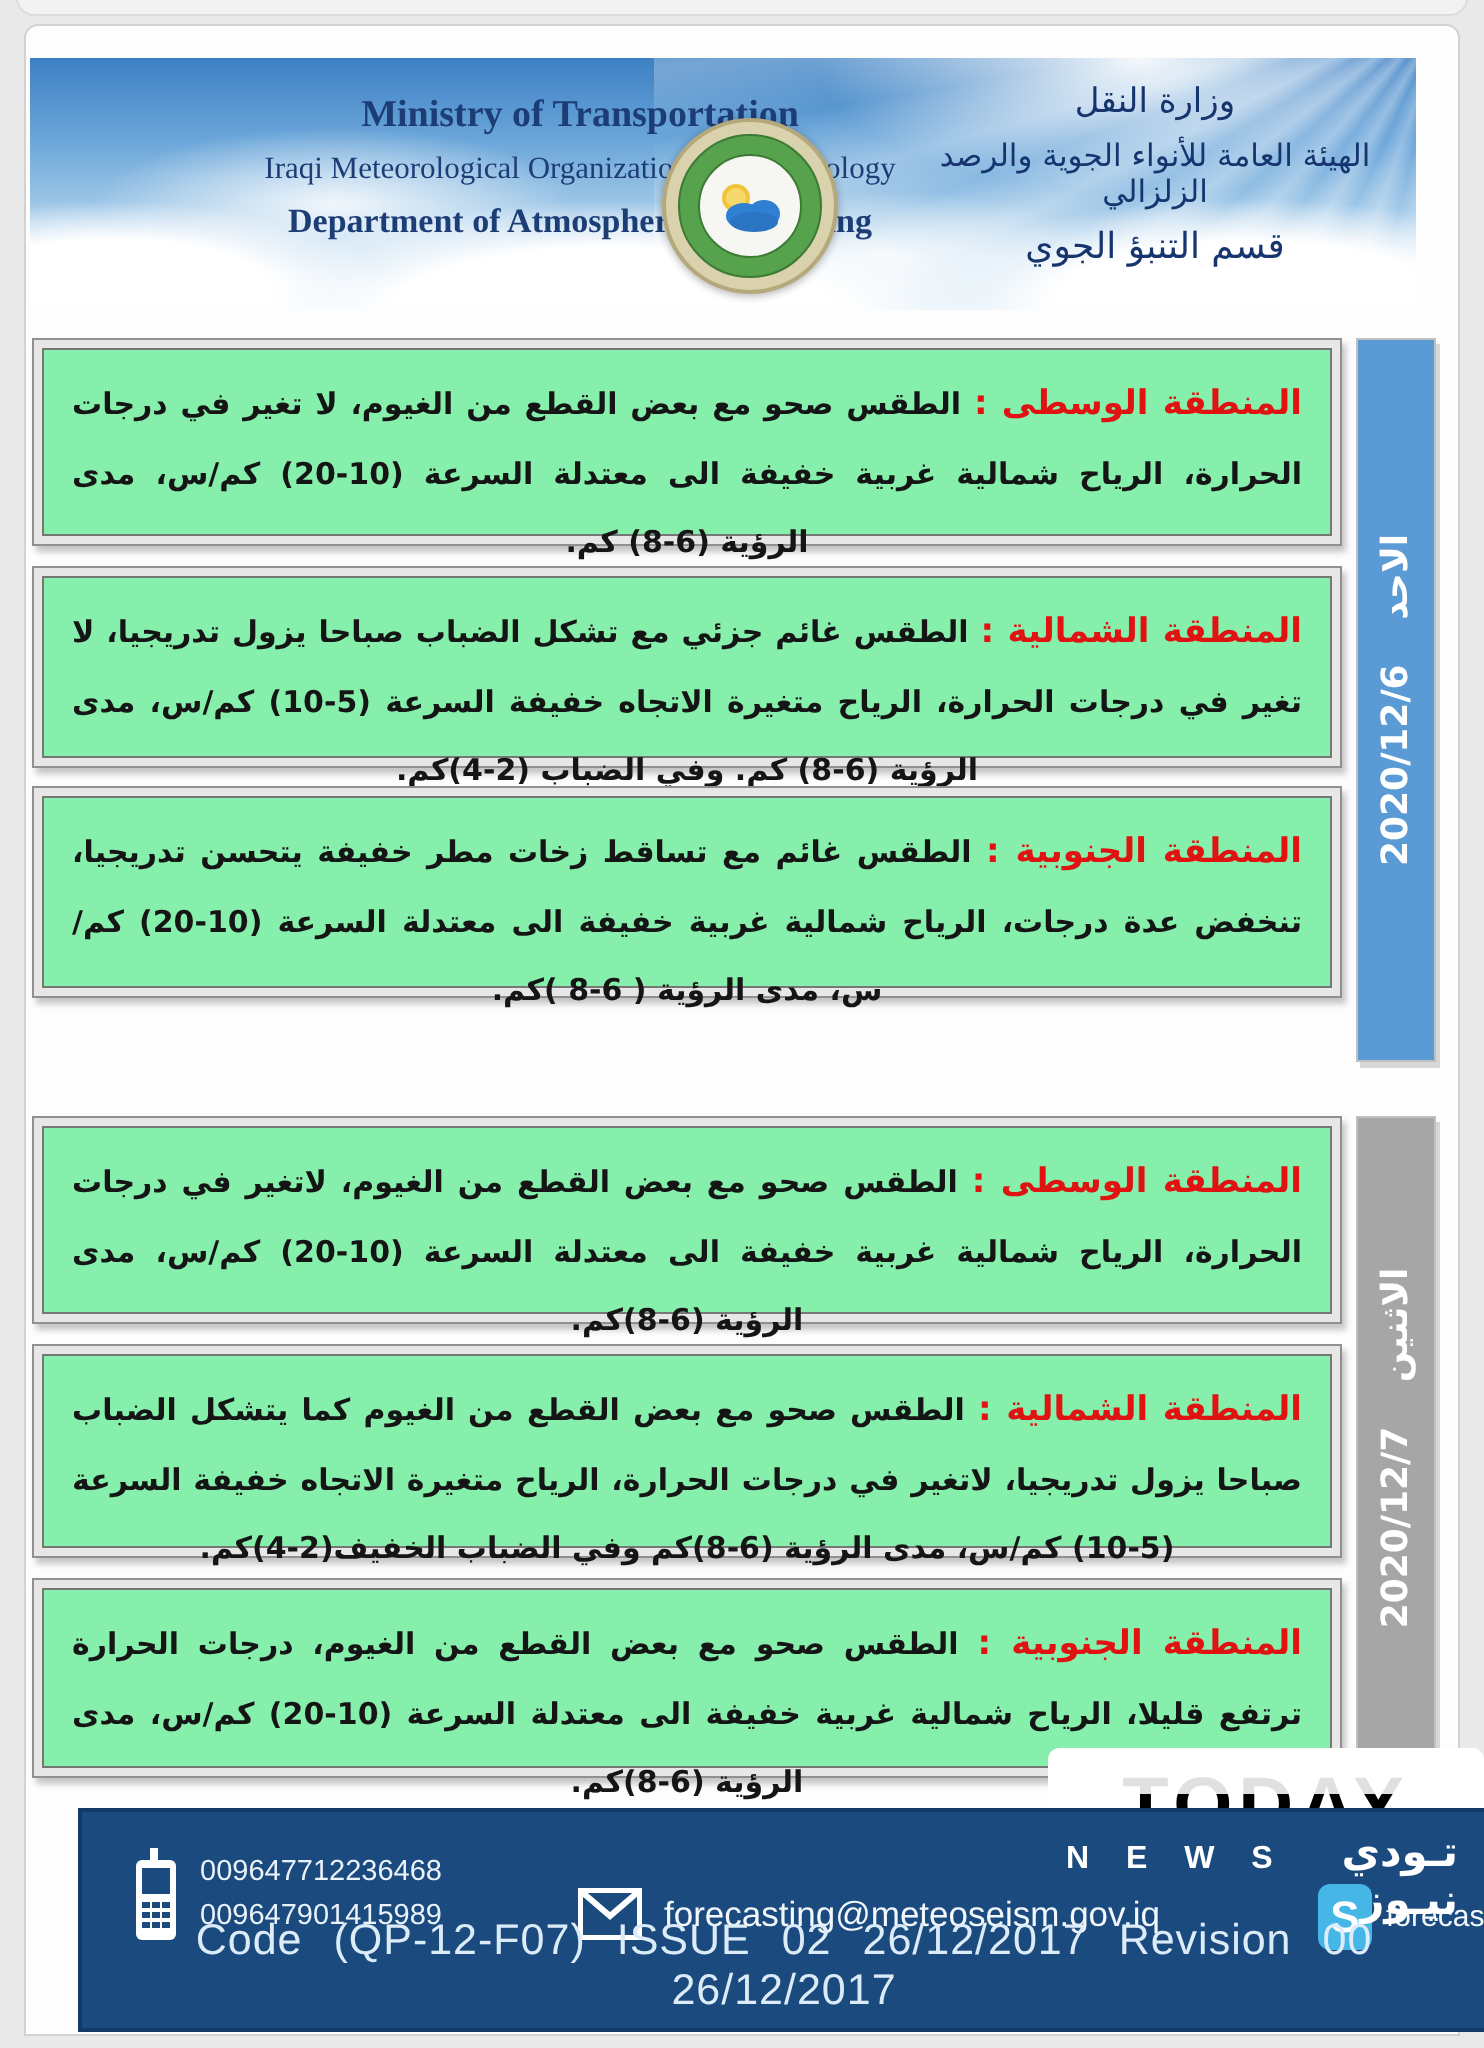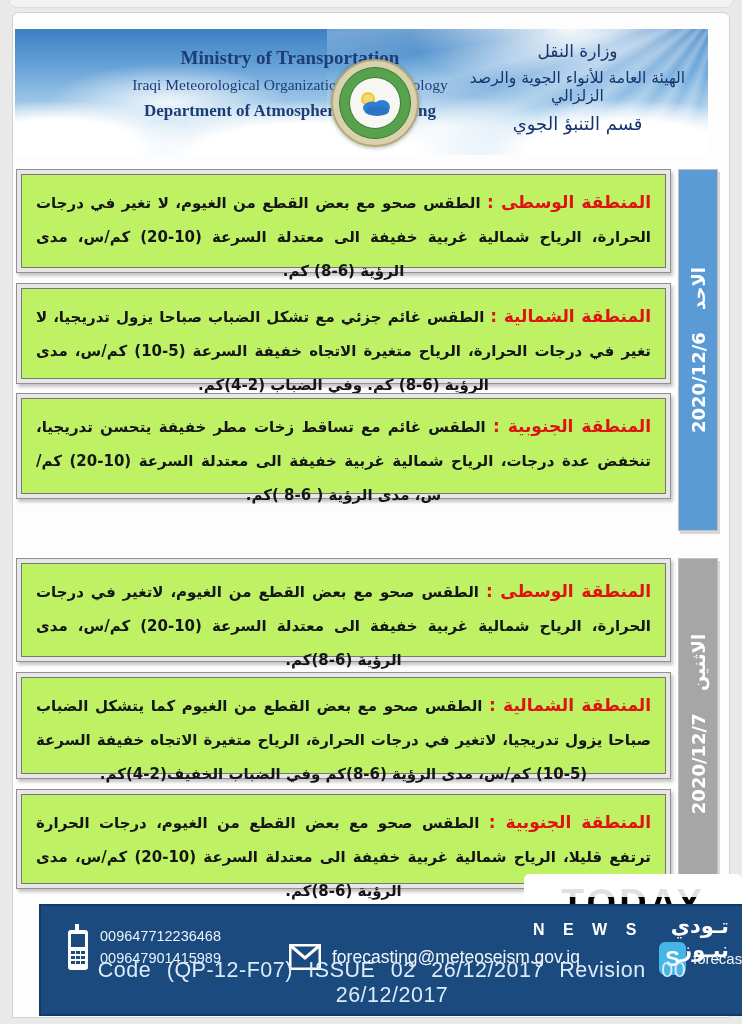--- a/index.html
+++ b/index.html
@@ -42,21 +42,21 @@
     background:#d9d2ac; border:2px solid #b5a97c; display:flex; align-items:center; justify-content:center;
     box-shadow:0 1px 4px rgba(0,0,0,.3); }
   .logo .ring { width:72px; height:72px; border-radius:50%; background:#57a24c;
     display:flex; align-items:center; justify-content:center; border:1px solid #3c7a35; }
   .logo .core { width:52px; height:52px; border-radius:50%; background:#f6f7f2;
     border:1px solid #3c7a35; display:flex; align-items:center; justify-content:center; }
 
   
   .fbox { position:absolute; left:3px; width:655px; background:#e7e7e7;
     border:1px solid #909090; padding:4px; box-shadow:2px 3px 3px rgba(0,0,0,.22); }
-  .fbox-inner { width:100%; height:100%; background:#bef264; border:1px solid #777;
+  .fbox-inner { width:100%; height:100%; background:#86efac; border:1px solid #777;
     padding:8px 14px 4px 14px; direction:rtl; text-align:justify; text-align-last:center;
     font-size:15px; font-weight:bold; color:#151515; line-height:2.25; }
   .region { color:#e01212; font-size:17px; }
   .b1 { top:156px; height:104px; }
   .b2 { top:270px; height:101px; }
   .b3 { top:380px; height:106px; }
   .b4 { top:545px; height:104px; }
   .b5 { top:659px; height:107px; }
   .b6 { top:776px; height:100px; }
 

